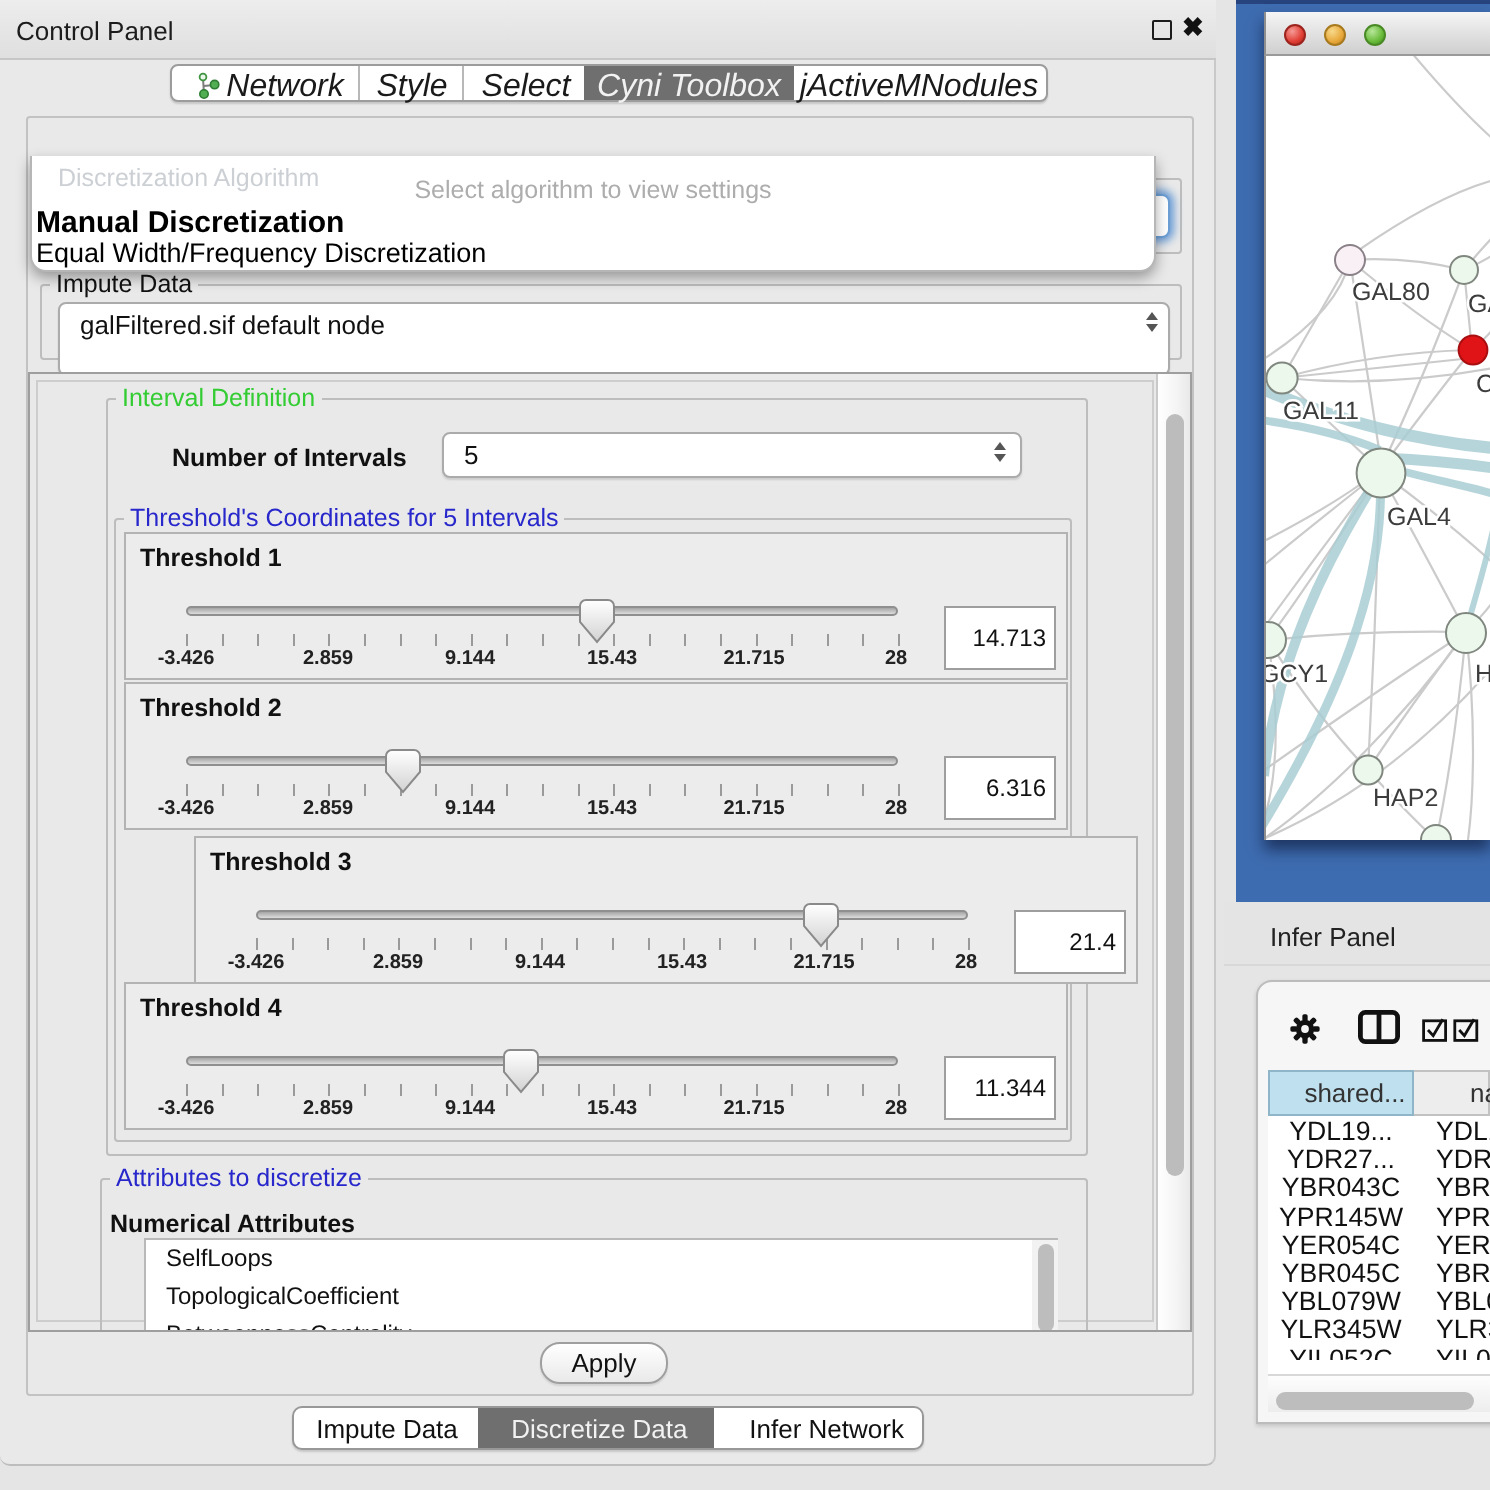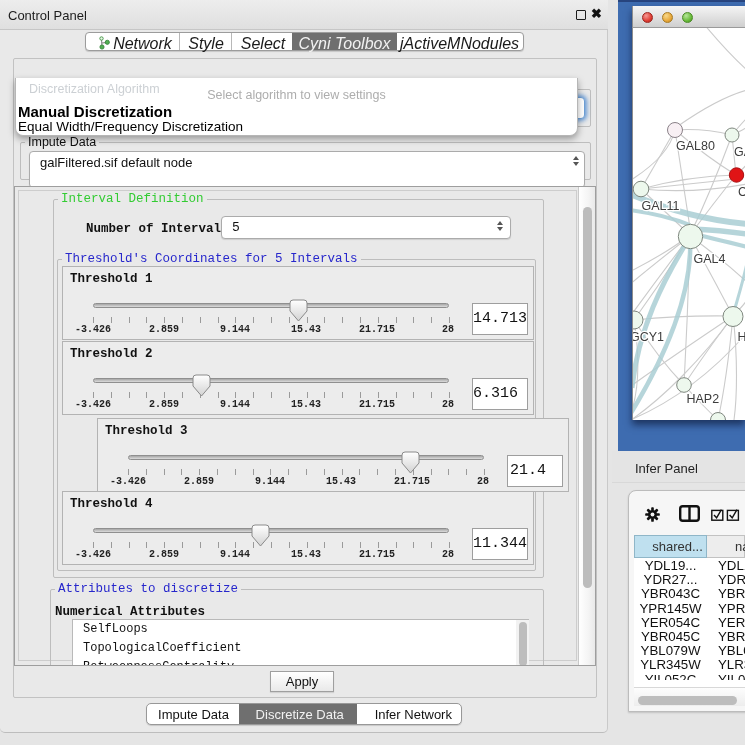--- a/index.html
+++ b/index.html
@@ -28,41 +28,41 @@
 .grp > .gtitle { position:absolute; top:-8px; left:4px; background:#e9e9e9; padding:0 3px; font-size:12.5px; white-space:nowrap; }
 
 
 .combo { position:absolute; background:#ffffff; border:1px solid #ababab; border-radius:4px; box-shadow:0 1px 1px rgba(0,0,0,0.12); }
 .combo .ctext { position:absolute; left:10px; top:3px; font-size:13px; color:#111; white-space:nowrap; }
 .arrows { position:absolute; width:7px; }
 .arrows .up { width:0; height:0; border-left:3.5px solid transparent; border-right:3.5px solid transparent; border-bottom:4px solid #555; margin-bottom:2px; }
 .arrows .dn { width:0; height:0; border-left:3.5px solid transparent; border-right:3.5px solid transparent; border-top:4px solid #555; }
 
 
-#scrollpane { left:14px; top:186px; width:582px; height:480px; border:1px solid #9e9e9e; overflow:hidden; background:#e9e9e9;font-family:Liberation Mono, monospace; }
+#scrollpane { left:14px; top:186px; width:582px; height:480px; border:1px solid #9e9e9e; overflow:hidden; background:#e9e9e9; }
 #vsb-track { left:578px; top:187px; width:17px; height:478px; background:linear-gradient(90deg,#ffffff,#f4f4f4 60%,#e9e9e9); border-left:1px solid #c9c9c9; }
 #vsb-thumb { left:583px; top:207px; width:9px; height:381px; background:#bcbcbc; border-radius:5px; }
 
 
 .tblock { position:absolute; left:61px; width:472px; height:74px; background:#ececec; border:1px solid #b3b3b3; }
 .tblock .btitle { position:absolute; left:7px; top:5px; font-size:12.5px; font-weight:bold; color:#111; }
 .track { position:absolute; left:30px; top:36px; width:356px; height:5px; border:1px solid #8f8f8f; border-radius:3px; background:linear-gradient(180deg,#a6a6a6,#dcdcdc); }
 .ticks { position:absolute; left:30px; top:50px; width:357px; height:6px; background:repeating-linear-gradient(90deg,#9a9a9a 0 1px,transparent 1px 17.8px); }
 .slabel { position:absolute; top:57px; font-size:10px; font-weight:bold; color:#222; transform:translateX(-50%); white-space:nowrap; }
 .thumb { position:absolute; top:32px; }
-.vbox { position:absolute; left:409px; top:35.5px; width:56px; height:32px; background:#fff; border:1px solid #9e9e9e; font-size:15px; color:#111; text-align:right; padding-right:16px; line-height:30px; }
+.vbox { position:absolute; left:409px; top:35.5px; width:56px; height:32px; background:#fff; border:1px solid #9e9e9e; font-size:12px; color:#111; text-align:right; padding-right:4px; line-height:30px; }
 
 
 #attrlist { left:71px; top:618px; width:457px; height:60px; background:#ffffff; border:1px solid #b9b9b9; font-size:12px; color:#111; }
 #attrlist div { padding-left:10px; height:19px; line-height:19px; }
 #listsb { left:515px; top:619px; width:13px; height:58px; background:#f2f2f2; }
 #listsb i { position:absolute; left:3px; top:2px; width:8px; height:44px; background:#bdbdbd; border-radius:4px; }
 
 
-#apply { left:270px; top:671px; width:64px; height:21px; background:linear-gradient(180deg,#ffffff,#e9e9e9); border:1px solid #9f9f9f; border-radius:0; text-align:center; font-size:13px; line-height:19px; color:#111; box-shadow:0 1px 1px rgba(0,0,0,0.1); }
+#apply { left:270px; top:671px; width:64px; height:21px; background:linear-gradient(180deg,#ffffff,#e9e9e9); border:1px solid #9f9f9f; border-radius:10px; text-align:center; font-size:13px; line-height:19px; color:#111; box-shadow:0 1px 1px rgba(0,0,0,0.1); }
 
 
 #bottabs { left:146px; top:703px; width:316px; height:22px; background:#ffffff; border:1px solid #989898; border-radius:5px; box-shadow:0 1px 1px rgba(0,0,0,0.15); }
 #bottabs .sep { position:absolute; top:0; width:1px; height:20px; background:#b8b8b8; }
 #tabdark2 { left:92px; top:0; width:118px; height:20px; background:#6f6f6f; }
 .btabtxt { position:absolute; top:3px; font-size:13px; color:#111; white-space:nowrap; transform:translateX(-50%); }
 
 
 #popup { left:15px; top:78px; width:563px; height:58px; background:#ffffff; border:1px solid #b6b6b6; border-top:none; border-radius:0 0 8px 8px; box-shadow:0 3px 7px rgba(0,0,0,0.35); z-index:50; }
 #ghost { position:absolute; left:13px; top:4px; font-size:12.5px; color:#ccd0d4; white-space:nowrap; }

